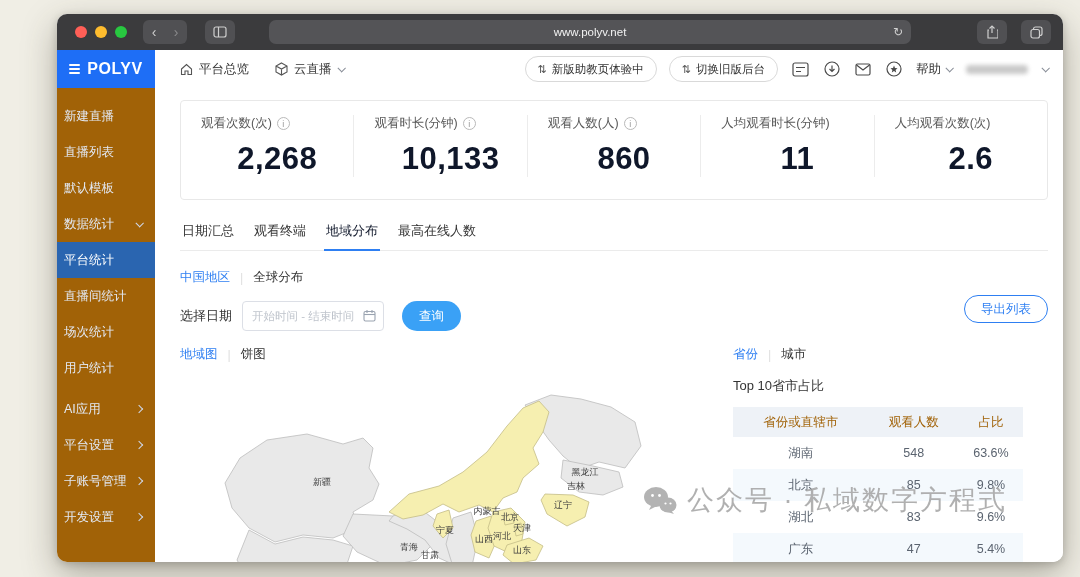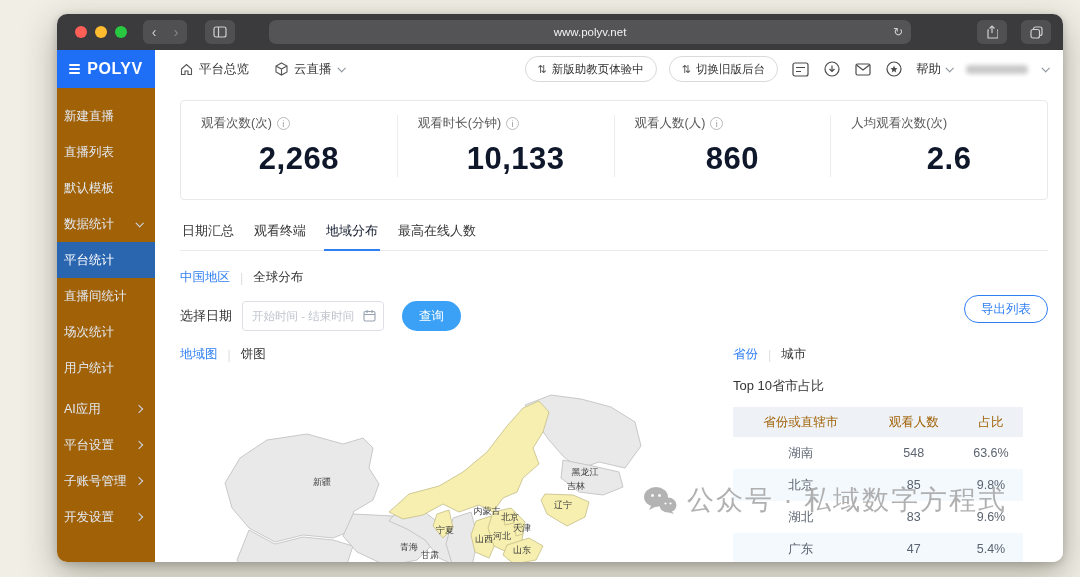--- a/index.html
+++ b/index.html
@@ -271,20 +271,26 @@
               <i class="info-i">i</i>
             </div>
             <div class="val">10,133</div>
           </div>
           <div class="stat">
             <div class="lbl">
               <span>观看人数(人)</span>
               <i class="info-i">i</i>
             </div>
             <div class="val">860</div>
+          </div>
+          <div class="stat">
+            <div class="lbl">
+              <span>人均观看时长(分钟)</span>
+            </div>
+            <div class="val">11</div>
           </div>
           <div class="stat">
             <div class="lbl">
               <span>人均观看次数(次)</span>
             </div>
             <div class="val">2.6</div>
           </div>
         </div>
 
       <div class="tabs" id="tabs-bar">

